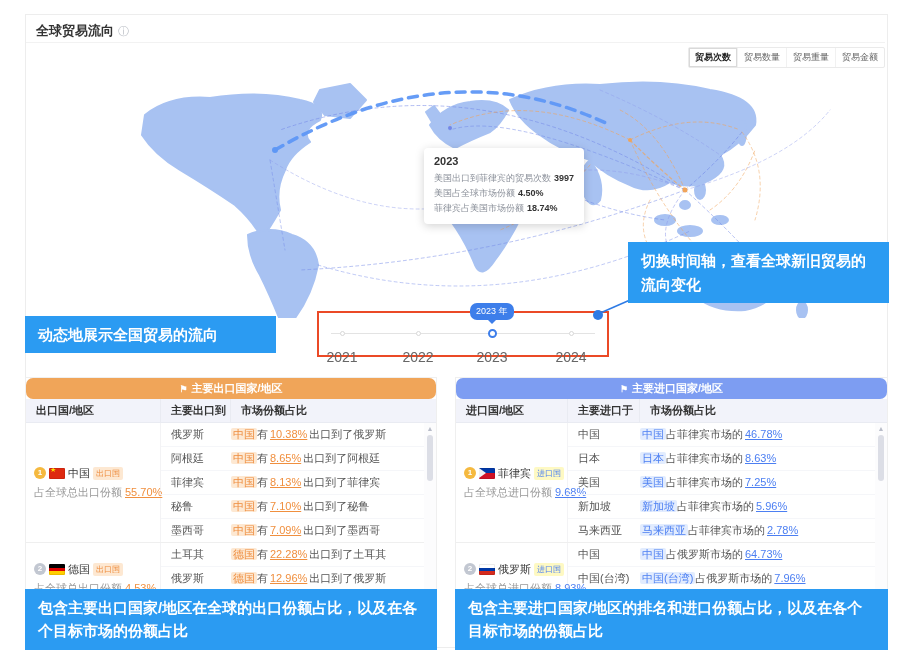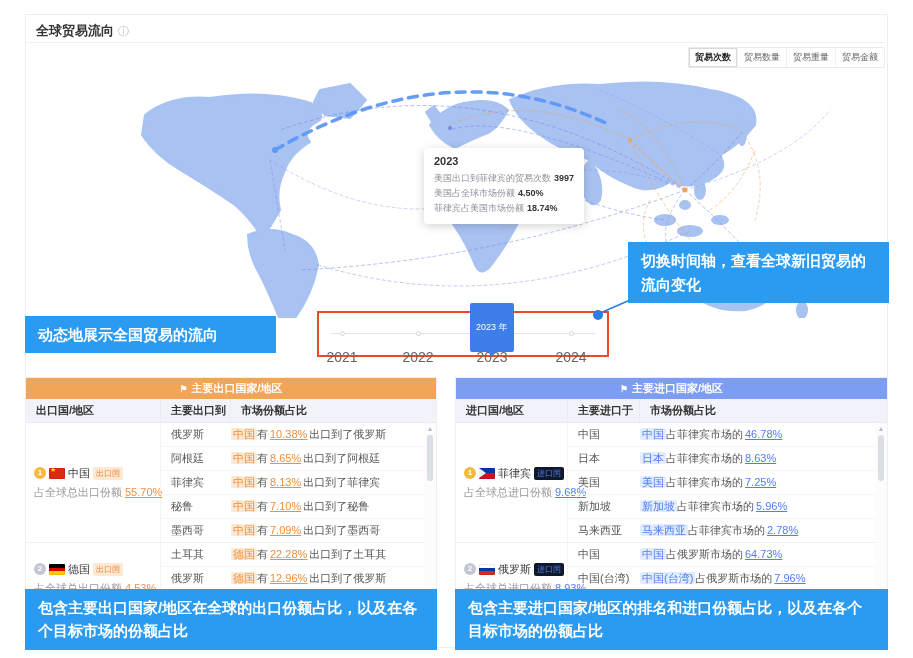--- a/index.html
+++ b/index.html
@@ -29,38 +29,38 @@
   .mtt-row{line-height:1.65;}
   .mtt-val{color:#333;font-weight:bold;margin-left:3px;}
 
   
   .timeline-box{left:317px;top:311px;width:292px;height:46px;border:2px solid #EB4A26;box-sizing:border-box;z-index:4;}
   .tl-line{position:absolute;left:12px;right:12px;top:20px;height:1px;background:#E3E3E3;}
   .tl-dot{position:absolute;top:18px;width:5px;height:5px;border-radius:50%;background:#fff;border:1px solid #D8D8D8;box-sizing:border-box;}
   .tl-dot.active{top:16px;width:9px;height:9px;border:2px solid #3D7EEA;z-index:2;}
   .tl-year{position:absolute;top:36px;width:44px;margin-left:-22px;text-align:center;font-size:14px;color:#666;}
   .tl-badge{position:absolute;top:-10px;margin-left:-22px;background:#3D7EEA;color:#fff;font-size:9px;
-            padding:18px 6px;border-radius:2px;white-space:nowrap;z-index:3;}
+            padding:2px 6px;border-radius:7px;white-space:nowrap;z-index:3;}
   .tl-badge:after{content:"";position:absolute;left:50%;bottom:-4px;margin-left:-4px;border:4px solid transparent;border-top-color:#3D7EEA;border-bottom:none;}
   .conn-dot{left:593px;top:310px;width:10px;height:10px;border-radius:50%;background:#2E7BE5;z-index:5;}
   .conn-svg{left:590px;top:290px;width:52px;height:32px;z-index:5;}
 
   
   .note{background:#2B9BF2;color:#fff;font-weight:bold;font-size:15px;line-height:1.6;
         padding:7px 13px;box-sizing:border-box;z-index:7;}
   .note-map-left{left:25px;top:316px;width:251px;height:37px;line-height:23px;white-space:nowrap;}
   .note-map-right{left:628px;top:242px;width:261px;height:61px;}
   .note-tbl-left{left:25px;top:589px;width:412px;height:61px;line-height:1.55;}
   .note-tbl-right{left:455px;top:589px;width:433px;height:61px;line-height:1.55;}
 
   
   .tbl{background:#fff;border:1px solid #EFEFEF;font-size:11px;color:#555;box-sizing:border-box;z-index:2;}
   .tbl-left{left:25px;top:377px;width:412px;height:229px;}
   .tbl-right{left:455px;top:377px;width:433px;height:229px;}
-  .tbl-head{height:21px;line-height:21px;text-align:center;color:#fff;font-weight:bold;font-size:11px;}
+  .tbl-head{height:21px;line-height:21px;text-align:center;color:#fff;font-weight:bold;font-size:11px;border-radius:7px;}
   .tbl-head.orange{background:#F0A559;}
   .tbl-head.blue{background:#7D9DF2;}
   .th-ic{font-size:9px;margin-right:4px;}
   .tbl-cols{display:flex;height:23px;line-height:23px;background:#F2F3FA;font-weight:bold;color:#333;border-bottom:1px solid #E9EBF2;}
   .col{padding-left:10px;box-sizing:border-box;border-right:1px solid #E9EBF2;}
   .col:last-child{border-right:none;}
   .tbl-left .c1{width:135px;} .tbl-left .c2{width:70px;} .tbl-left .c3{flex:1;}
   .tbl-right .c1{width:112px;} .tbl-right .c2{width:72px;} .tbl-right .c3{flex:1;}
   .group{display:flex;border-bottom:1px solid #EFEFEF;}
   .group:last-child{border-bottom:none;}
@@ -70,21 +70,21 @@
   .medal{flex:0 0 auto;width:12px;height:12px;border-radius:50%;color:#fff;font-size:8px;text-align:center;line-height:12px;font-weight:bold;}
   .medal.gold{background:#F5B93F;} .medal.silver{background:#C2C7D1;}
   .flag{flex:0 0 auto;width:16px;height:11px;display:inline-block;border-radius:1px;position:relative;box-shadow:inset 0 0 0 1px rgba(0,0,0,.08);overflow:hidden;}
   .flag-cn{background:#DE2910;} .flag-cn:after{content:"★";position:absolute;left:1px;top:-2px;color:#FFDE00;font-size:7px;}
   .flag-de{background:linear-gradient(#000 33%,#D00 33%,#D00 66%,#FFCE00 66%);}
   .flag-ph{background:linear-gradient(#0038A8 50%,#CE1126 50%);}
   .flag-ph:after{content:"";position:absolute;left:0;top:0;border-top:5.5px solid transparent;border-bottom:5.5px solid transparent;border-left:7px solid #F2F2F2;}
   .flag-ru{background:linear-gradient(#fff 33%,#0039A6 33%,#0039A6 66%,#D52B1E 66%);}
   .badge{font-size:8px;padding:0 3px;border-radius:2px;line-height:13px;white-space:nowrap;}
   .badge.o{background:#FDE8D2;color:#EE8C3D;}
-  .badge.b{background:#0f172a;color:#4C7FF2;text-align:right;}
+  .badge.b{background:#fef9c3;color:#4C7FF2;text-align:right;}
   .gline2{font-size:11px;color:#999;margin-top:4px;white-space:nowrap;}
   .gline2 .pct{margin-left:3px;}
   .rows{flex:1;display:flex;flex-direction:column;}
   .trow{height:23px;display:flex;align-items:center;border-bottom:1px solid #F5F6F9;}
   .trow:last-child{border-bottom:none;}
   .tbl-left .td-dest{width:70px;} .tbl-right .td-dest{width:72px;}
   .td-dest{padding-left:10px;box-sizing:border-box;white-space:nowrap;}
   .td-share{flex:1;white-space:nowrap;overflow:hidden;}
   .chip{padding:0 2px;border-radius:2px;}
   .chip.o{background:#FDE8D2;color:#EE8C3D;}

